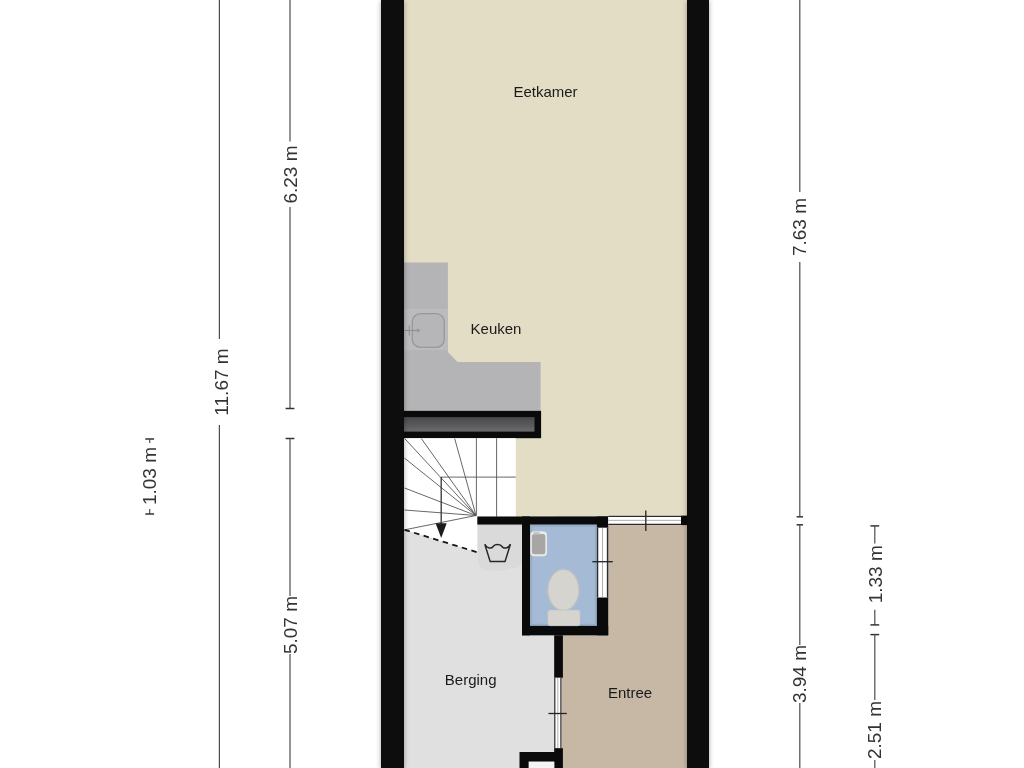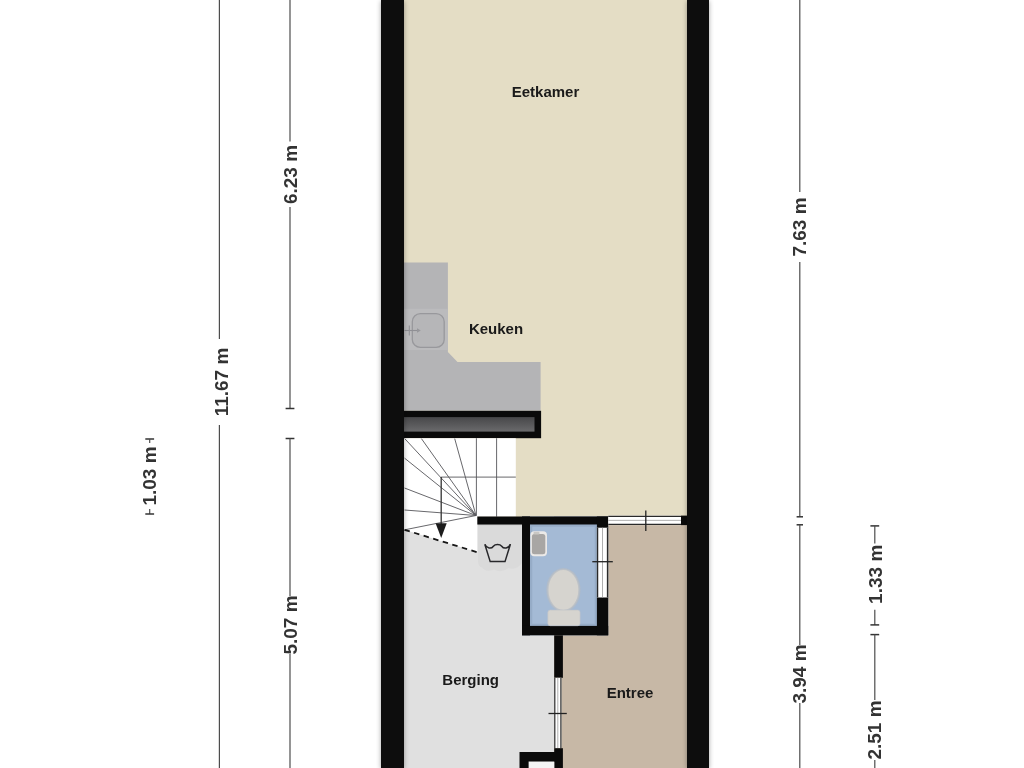--- a/index.html
+++ b/index.html
@@ -1,17 +1,17 @@
 <!DOCTYPE html>
 <html><head>
 <meta charset="utf-8">
 <style>
   html,body{margin:0;padding:0;background:#ffffff;}
   #page{position:relative;width:944px;height:768px;overflow:hidden;background:#22c55e;
-        font-family:"Liberation Sans", sans-serif;font-weight:bold;}
+        font-family:"Liberation Sans", sans-serif;}
 </style>
 </head>
 <body>
 <div id="page">
 <svg width="1024" height="768" viewBox="0 0 1024 768">
   <defs>
     <linearGradient id="insetGrad" x1="0" y1="0" x2="0" y2="1">
       <stop offset="0" stop-color="#474749"></stop>
       <stop offset="1" stop-color="#6a6a6c"></stop>
     </linearGradient>

